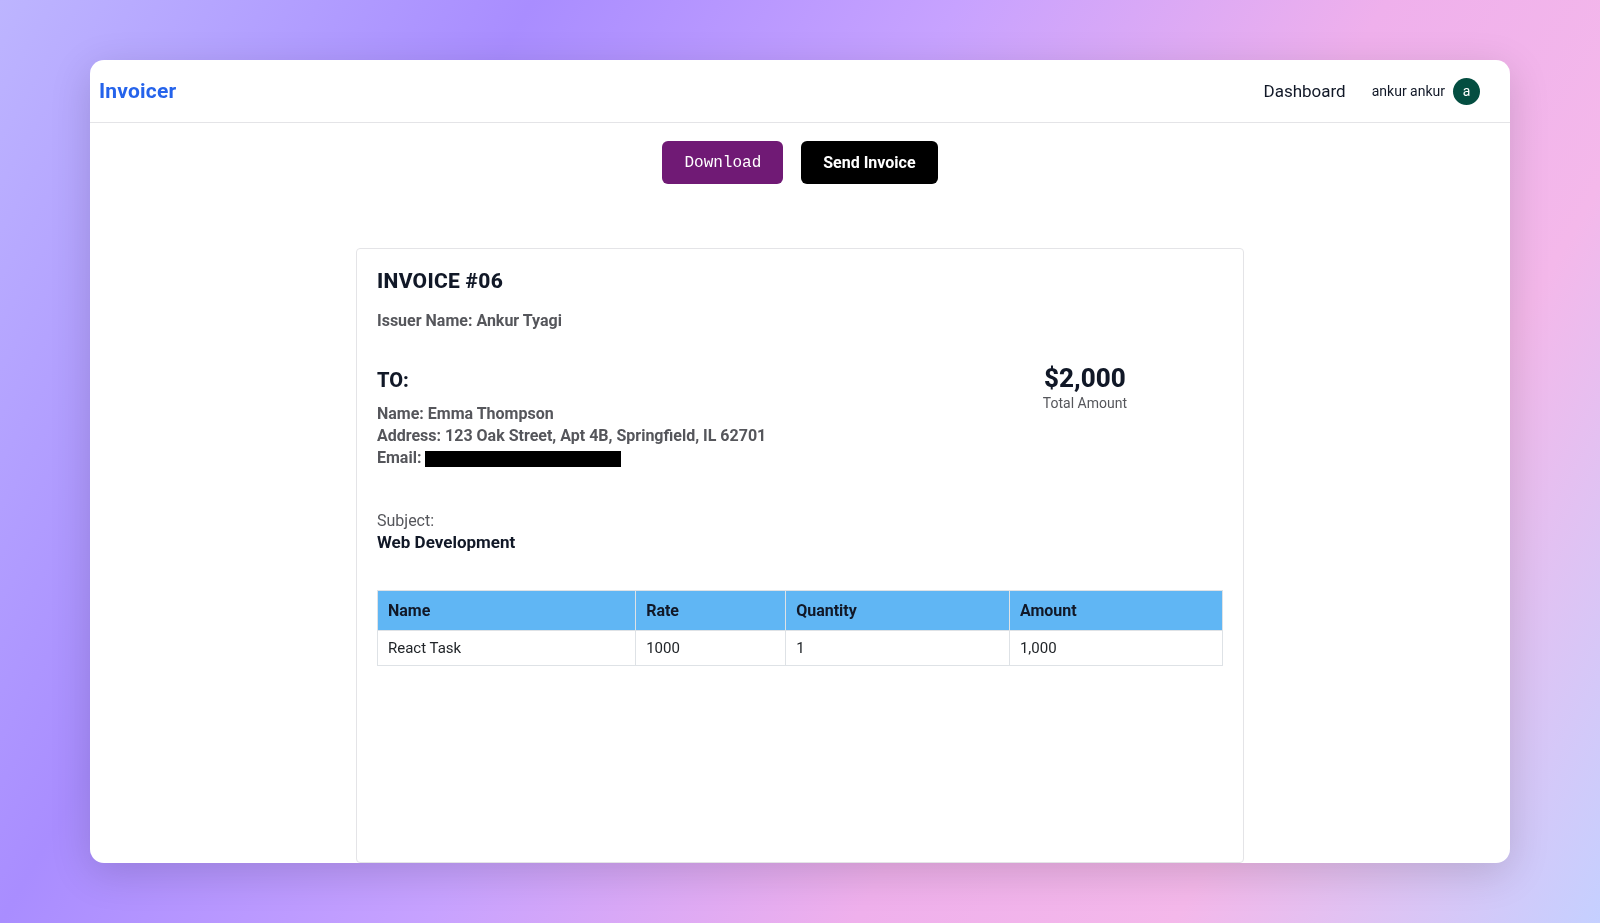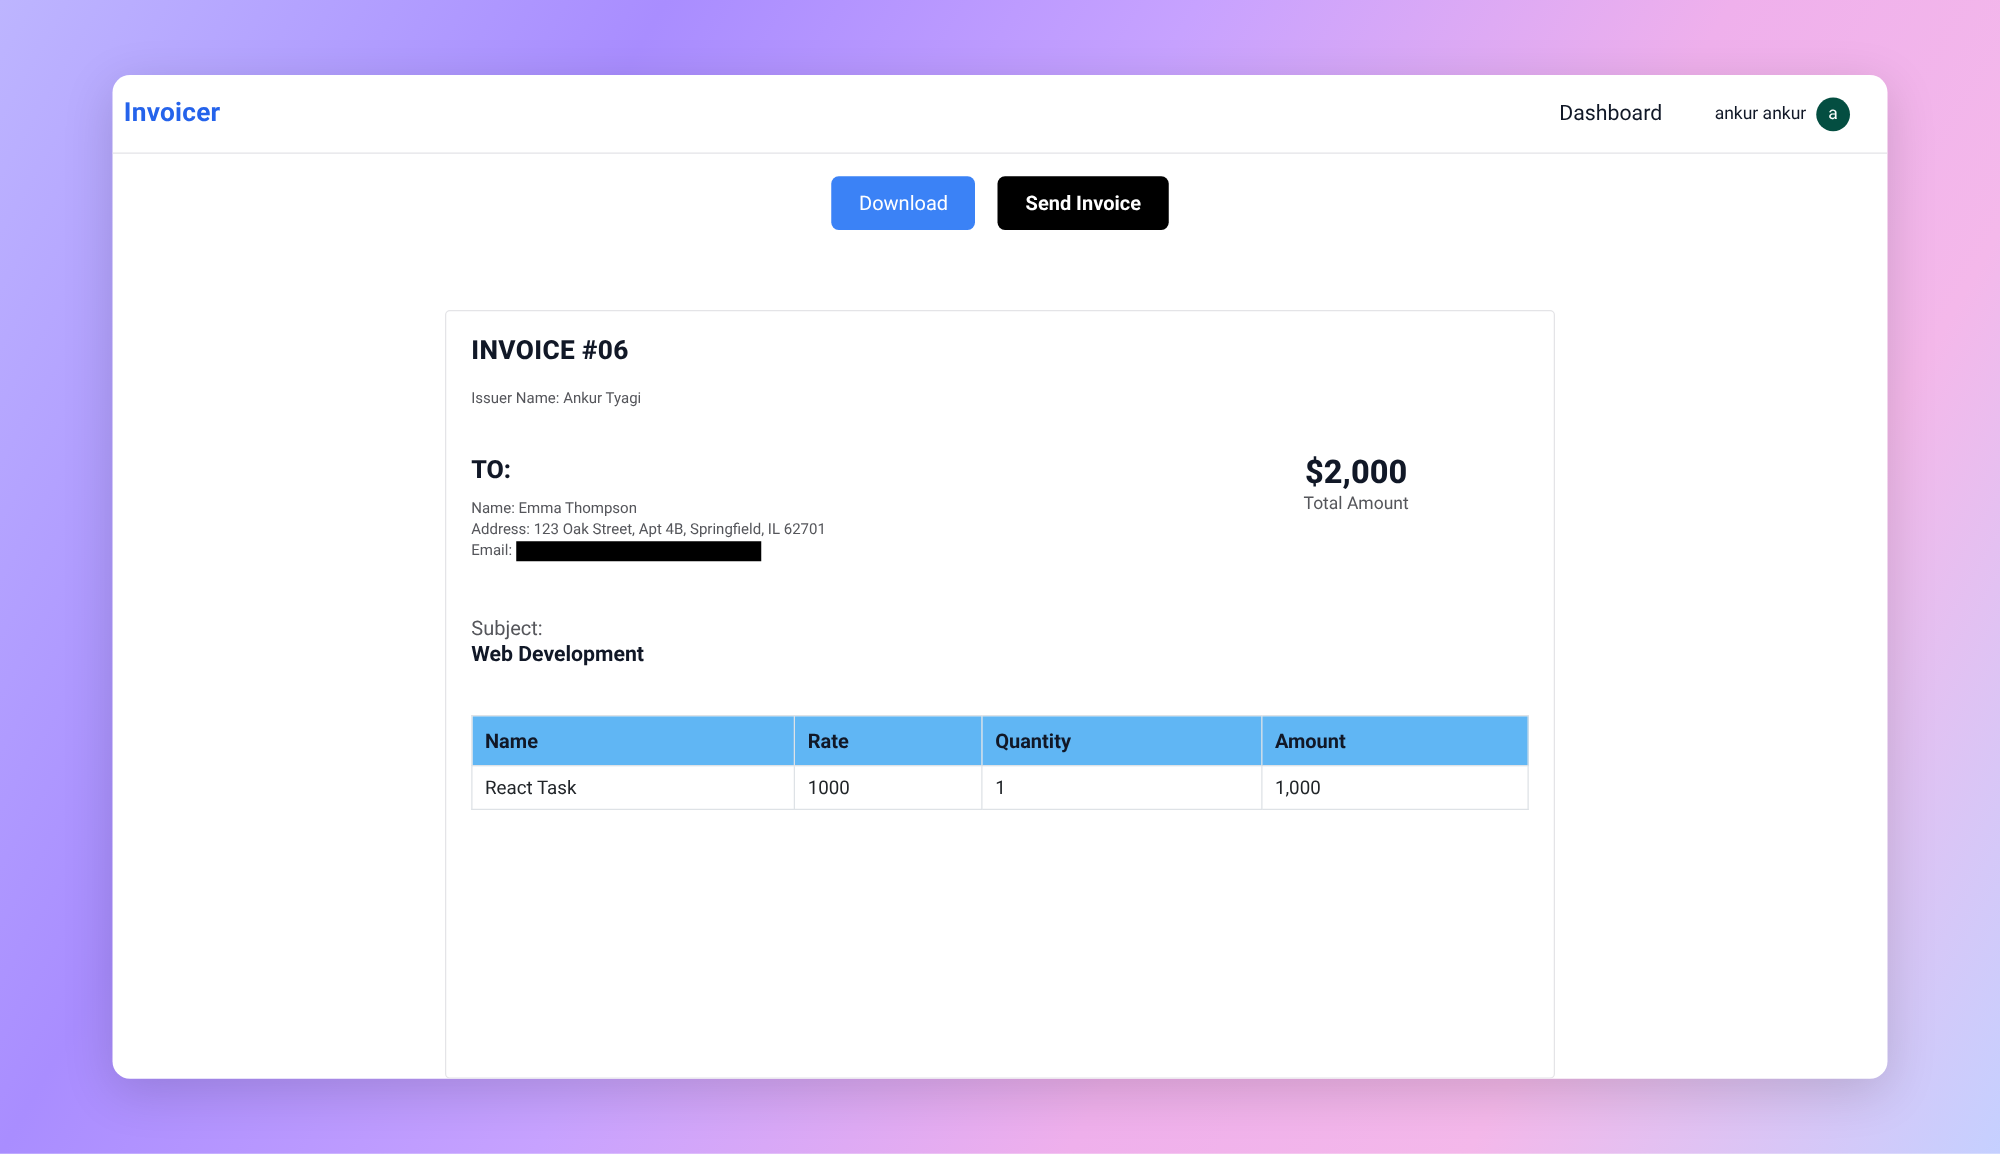--- a/index.html
+++ b/index.html
@@ -40,21 +40,21 @@
     color: #2563eb;
     font-weight: 700;
     font-size: 21px;
     letter-spacing: 0.2px;
     cursor: default;
   }
 
   .nav-right {
     display: flex;
     align-items: center;
-    gap: 42px;
+    gap: 26px;
   }
 
   .nav-link {
     font-size: 17px;
     color: #111827;
     cursor: pointer;
   }
 
   .user-cluster {
     display: flex;
@@ -90,21 +90,21 @@
 
   .btn {
     border: none;
     border-radius: 6px;
     padding: 12px 22px;
     font-size: 16px;
     color: #ffffff;
     cursor: pointer;
     font-family: inherit;
   }
-  .btn-blue { background: #3b82f6; }
+  .btn-blue { background: #701a75; font-family: Liberation Mono, monospace; }
   .btn-green { background: #000000; font-weight: bold; }
 
   .invoice-wrapper {
     display: flex;
     justify-content: center;
     flex: 1;
     overflow: auto;
     padding-top: 46px;
   }
 
@@ -119,23 +119,24 @@
 
   .invoice-title {
     font-weight: 800;
     font-size: 21px;
     color: #111827;
     letter-spacing: 0.3px;
     margin-bottom: 18px;
   }
 
   .line {
-    font-size: 12px;
+    font-size: 16px;
     color: #55565bff;
     margin-bottom: 3px;
+    font-weight: bold;
   }
 
   .section-gap-lg { margin-top: 38px; }
 
   .section-heading {
     font-weight: 800;
     font-size: 20px;
     color: #111827;
     margin-bottom: 12px;
   }

